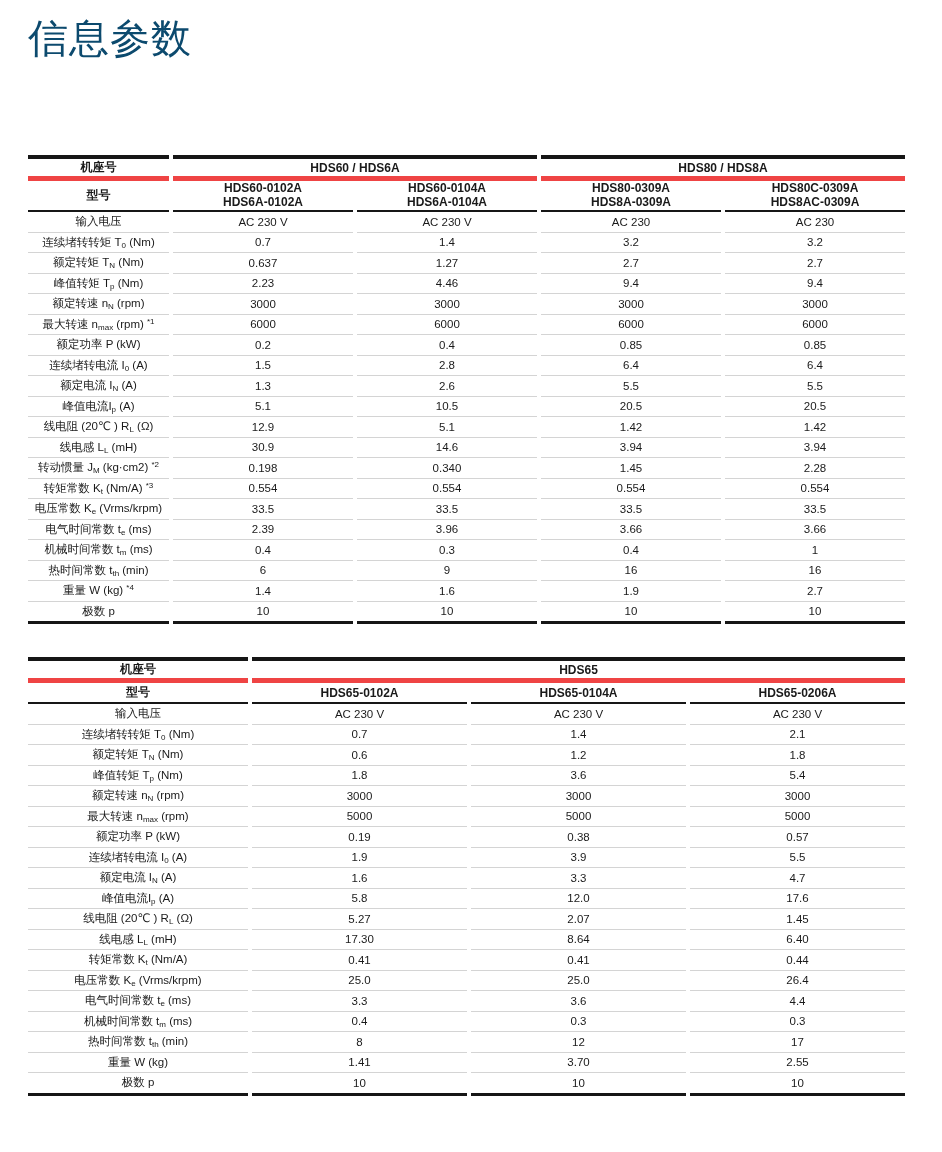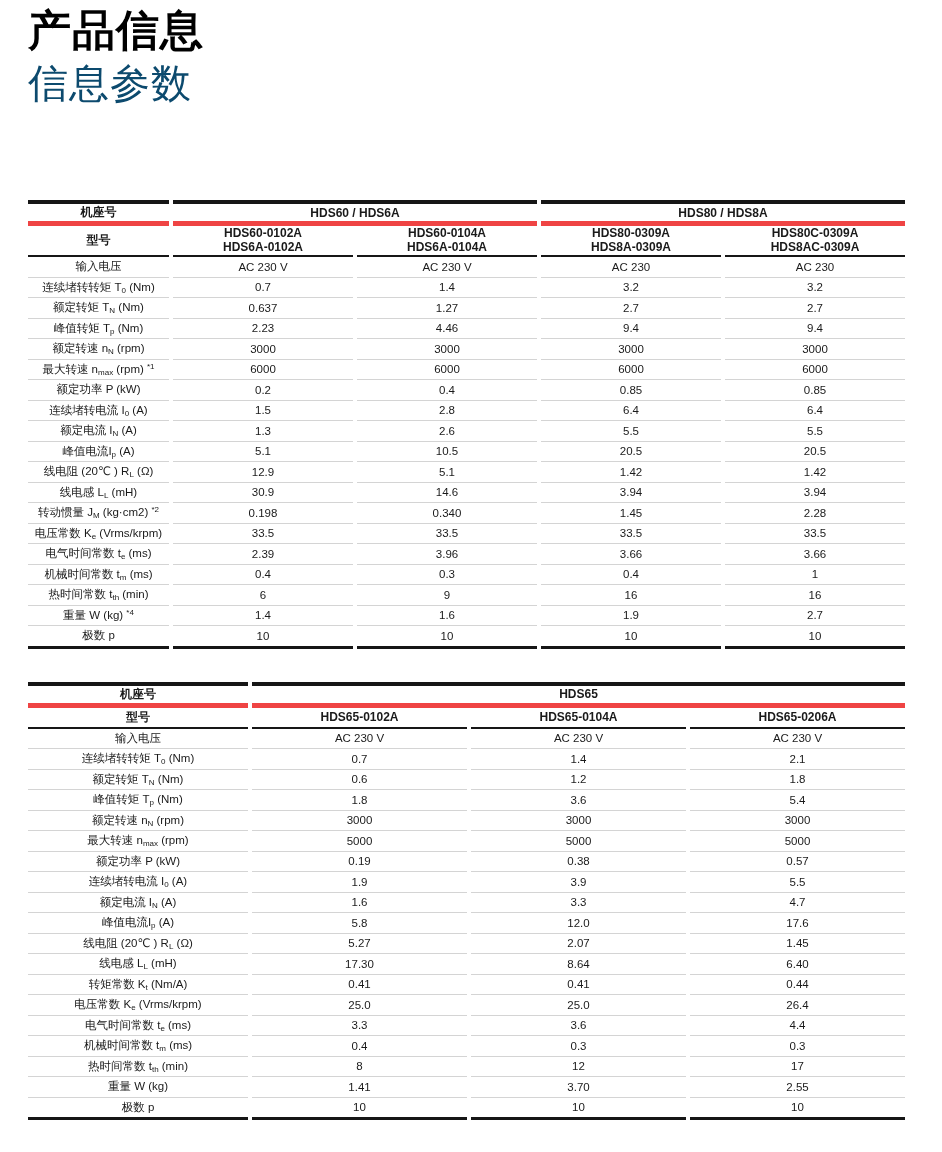--- a/index.html
+++ b/index.html
@@ -49,21 +49,20 @@
   .spec tbody tr:last-child th,.spec tbody tr:last-child td{
     border-bottom:3px solid #161616;
   }
   .spec sub{font-size:8px;vertical-align:-2px;line-height:0;}
   .spec sup{font-size:8px;vertical-align:4px;line-height:0;}
 </style>
 </head>
 <body>
 
 <div class="page">
-  <h1 class="title">产品信息</h1>
   <h2 class="subtitle">信息参数</h2>
   <div id="tables">
       <table class="spec t0">
         <colgroup>
           <col class="c-label">
           <col class="c-data">
           <col class="c-data">
           <col class="c-data">
           <col class="c-data">
         </colgroup>
@@ -171,20 +170,27 @@
             <td>3.94</td>
           </tr>
           <tr>
             <th>转动惯量 J<sub>M</sub> (kg·cm2) <sup>*2</sup></th>
             <td>0.198</td>
             <td>0.340</td>
             <td>1.45</td>
             <td>2.28</td>
           </tr>
           <tr>
+            <th>转矩常数 K<sub>t</sub> (Nm/A) <sup>*3</sup></th>
+            <td>0.554</td>
+            <td>0.554</td>
+            <td>0.554</td>
+            <td>0.554</td>
+          </tr>
+          <tr>
             <th>电压常数 K<sub>e</sub> (Vrms/krpm)</th>
             <td>33.5</td>
             <td>33.5</td>
             <td>33.5</td>
             <td>33.5</td>
           </tr>
           <tr>
             <th>电气时间常数 t<sub>e</sub> (ms)</th>
             <td>2.39</td>
             <td>3.96</td>

